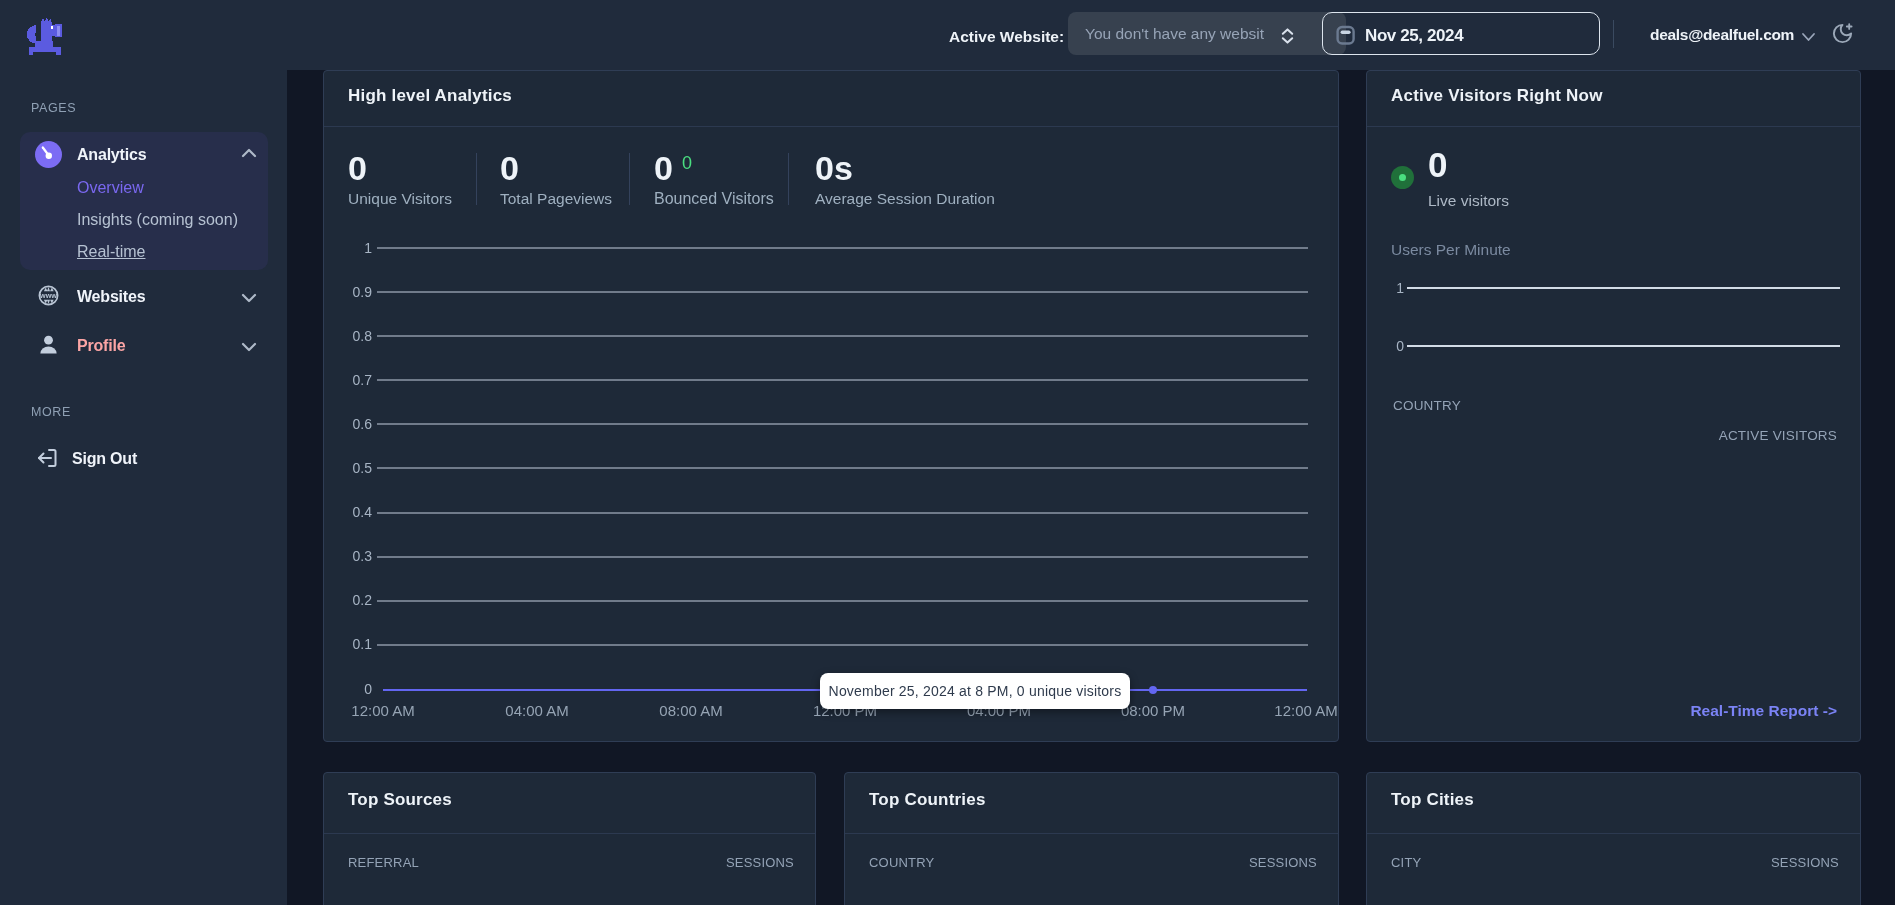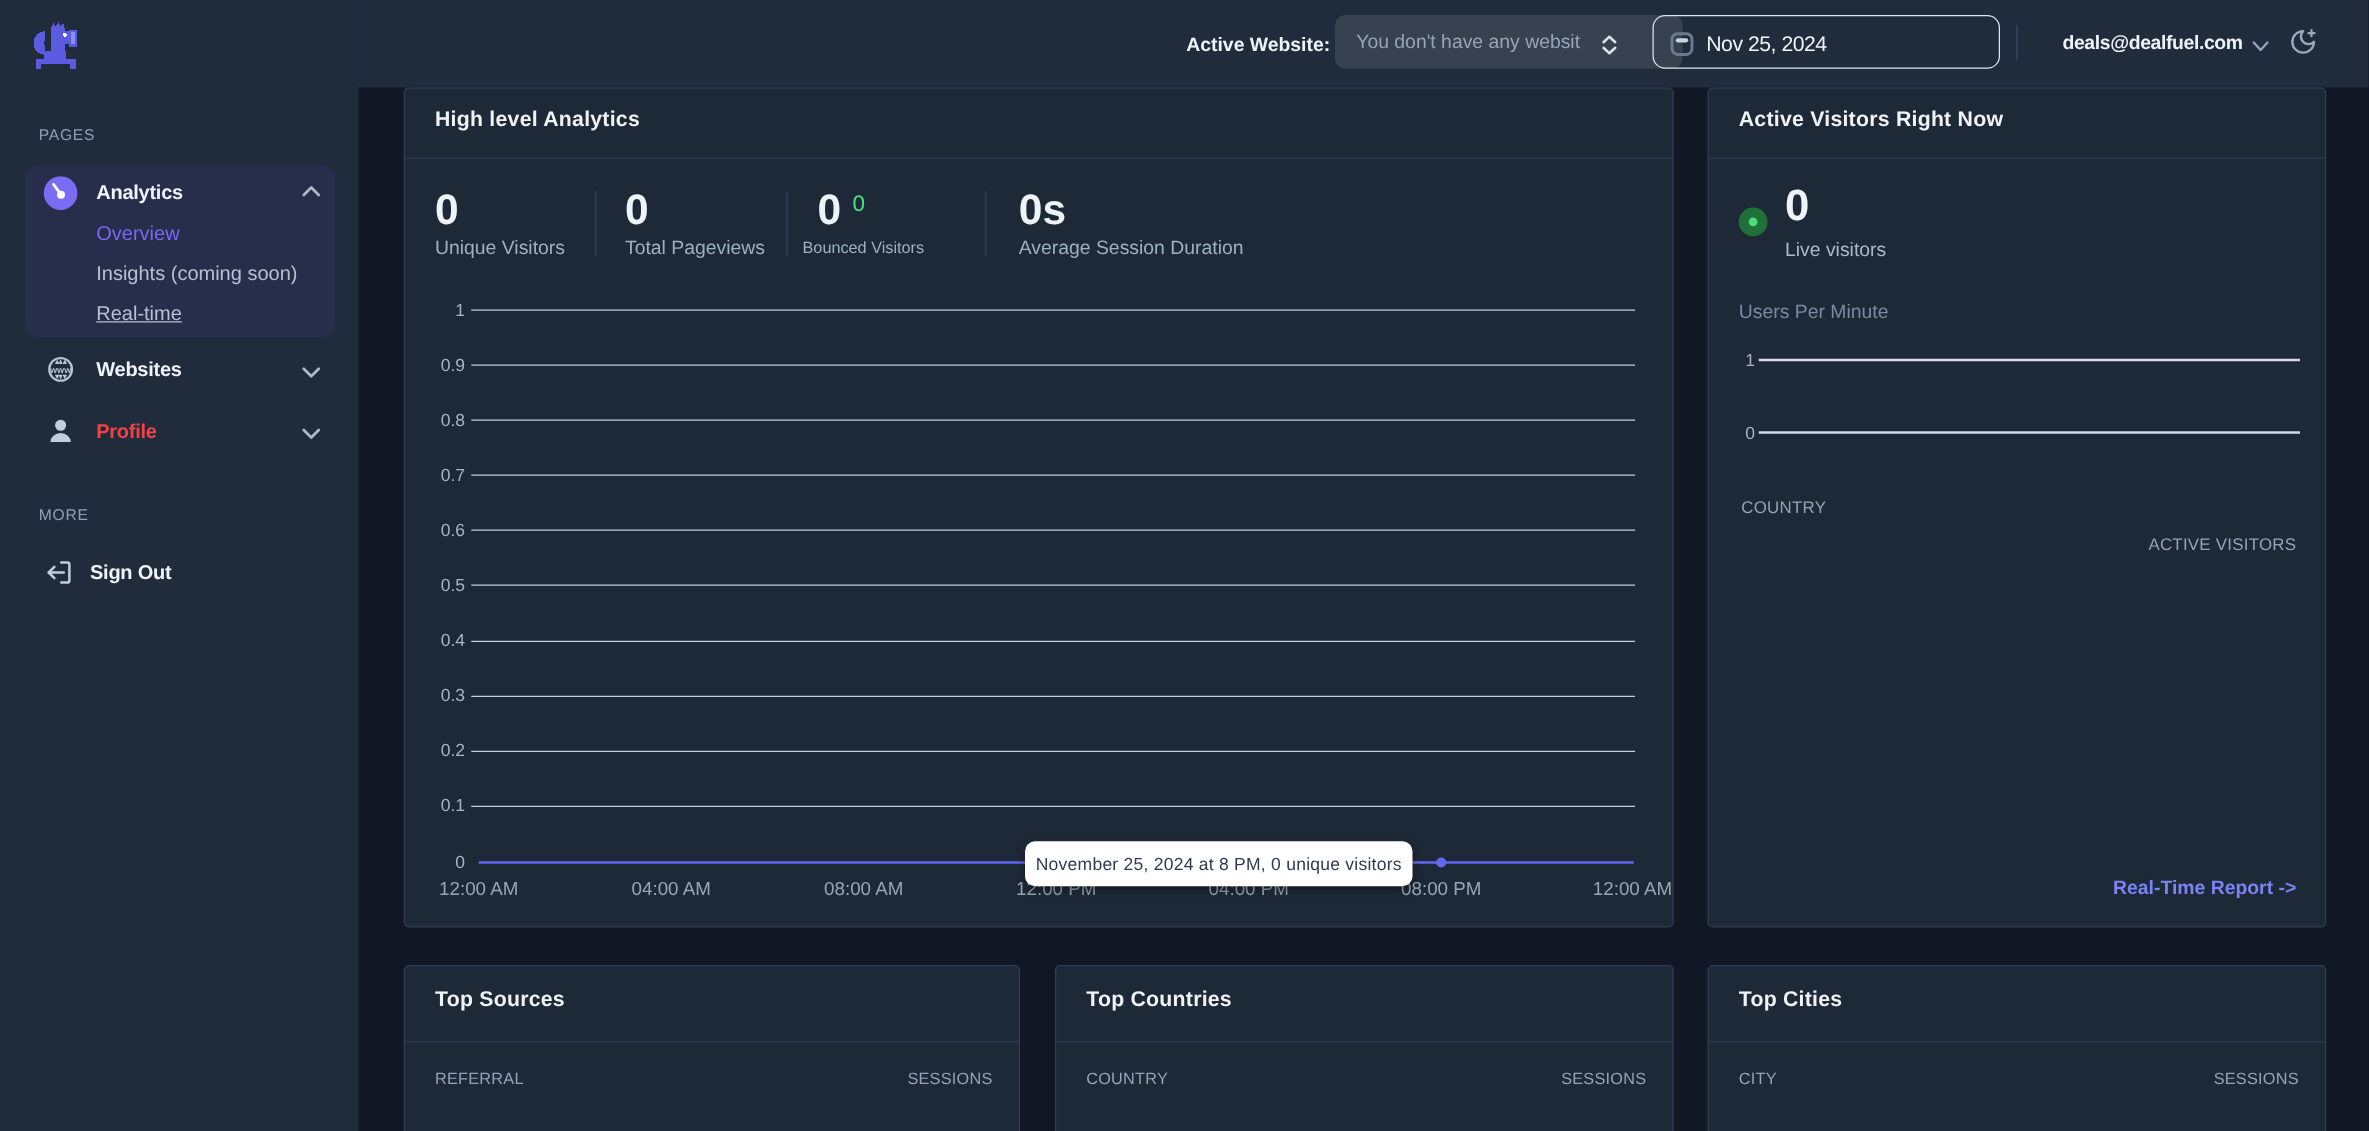--- a/index.html
+++ b/index.html
@@ -65,21 +65,21 @@
     <div class="abs" style="left:77px;top:288px;font-size:16px;font-weight:bold;color:#f0f4fa;letter-spacing:-0.2px;">Websites</div>
     <svg class="abs" style="left:241px;top:292px;" width="16" height="12" viewBox="0 0 16 12">
       <polyline points="2,3 8,9 14,3" fill="none" stroke="#aeb9c8" stroke-width="2.2" stroke-linecap="round" stroke-linejoin="round"></polyline>
     </svg>
     <svg class="abs" style="left:37px;top:333px;" width="23" height="23" viewBox="0 0 24 24">
       <g fill="#c3cedd">
         <circle cx="12" cy="7.5" r="4.6"></circle>
         <path d="M3.5 21.5 a8.5 7.5 0 0 1 17 0 z"></path>
       </g>
     </svg>
-    <div class="abs" style="left:77px;top:337px;font-size:16px;font-weight:bold;color:#ef4444;letter-spacing:-0.2px;">Profile</div>
+    <div class="abs" style="left:77px;top:337px;font-size:16px;font-weight:bold;color:#fca5a5;letter-spacing:-0.2px;">Profile</div>
     <svg class="abs" style="left:241px;top:341px;" width="16" height="12" viewBox="0 0 16 12">
       <polyline points="2,3 8,9 14,3" fill="none" stroke="#aeb9c8" stroke-width="2.2" stroke-linecap="round" stroke-linejoin="round"></polyline>
     </svg>
 
     <div class="abs" style="left:31px;top:405px;font-size:12.5px;color:#8fa0b4;letter-spacing:.6px;">MORE</div>
     <svg class="abs" style="left:35px;top:446px;" width="24" height="24" viewBox="0 0 24 24">
       <g fill="none" stroke="#c3cedd" stroke-width="2" stroke-linecap="round" stroke-linejoin="round">
         <path d="M14 4 h5 a1.5 1.5 0 0 1 1.5 1.5 v13 a1.5 1.5 0 0 1 -1.5 1.5 h-5"></path>
         <line x1="16" y1="12" x2="4" y2="12"></line>
         <polyline points="8.5,7.5 4,12 8.5,16.5"></polyline>
@@ -96,21 +96,21 @@
         <polyline points="1.8,5.8 6.5,1.4 11.2,5.8"></polyline>
         <polyline points="1.8,10.2 6.5,14.6 11.2,10.2"></polyline>
       </g>
     </svg>
   </div>
   <div class="abs" style="left:1322px;top:12px;width:278px;height:43px;border-radius:10px;border:1.5px solid #dde5ee;">
     <svg class="abs" style="left:13px;top:12px;" width="19" height="20" viewBox="0 0 19 20">
       <rect x="1.6" y="2" width="16" height="16.5" rx="4.5" fill="none" stroke="#6b7a90" stroke-width="2.4"></rect>
       <rect x="4.6" y="5.5" width="10" height="3.4" rx="1.7" fill="#c8d4e2"></rect>
     </svg>
-    <div class="abs" style="left:42px;top:13px;font-size:17px;font-weight:normal;color:#eef3f8;letter-spacing:-0.4px;">Nov 25, 2024</div>
+    <div class="abs" style="left:42px;top:13px;font-size:17px;font-weight:bold;color:#eef3f8;letter-spacing:-0.4px;">Nov 25, 2024</div>
   </div>
   <div class="abs" style="left:1613px;top:20px;width:1px;height:28px;background:#3a4a60;"></div>
   <div class="abs" style="left:1650px;top:26px;font-size:15.5px;font-weight:bold;color:#eef3f8;letter-spacing:-0.3px;">deals@dealfuel.com</div>
   <svg class="abs" style="left:1801px;top:32px;" width="15" height="10" viewBox="0 0 15 10">
     <polyline points="2,2 7.5,8 13,2" fill="none" stroke="#9aa6ba" stroke-width="1.8" stroke-linecap="round" stroke-linejoin="round"></polyline>
   </svg>
   <svg class="abs" style="left:1831px;top:22px;" width="23" height="23" viewBox="0 0 24 24">
     <path d="M12 3 a6.364 6.364 0 0 0 9 9 a9 9 0 1 1 -9 -9 Z" fill="none" stroke="#9ba8b8" stroke-width="2" stroke-linejoin="round"></path>
     <path d="M19 2.2 v5 M16.5 4.7 h5" stroke="#9ba8b8" stroke-width="1.9" stroke-linecap="round"></path>
   </svg>
@@ -119,21 +119,21 @@
     <div class="card-h">High level Analytics</div>
 
     <div class="abs" style="left:24px;top:78px;font-size:34px;font-weight:bold;color:#eef3f8;">0</div>
     <div class="abs muted" style="left:24px;top:119px;font-size:15.5px;">Unique Visitors</div>
     <div class="abs" style="left:152px;top:82px;width:1px;height:52px;background:#34425c;"></div>
     <div class="abs" style="left:176px;top:78px;font-size:34px;font-weight:bold;color:#eef3f8;">0</div>
     <div class="abs muted" style="left:176px;top:119px;font-size:15.5px;">Total Pageviews</div>
     <div class="abs" style="left:305px;top:82px;width:1px;height:52px;background:#34425c;"></div>
     <div class="abs" style="left:330px;top:78px;font-size:34px;font-weight:bold;color:#eef3f8;">0</div>
     <div class="abs" style="left:358px;top:82px;font-size:18px;color:#4ade80;">0</div>
-    <div class="abs muted" style="left:318px;top:119px;font-size:13px;">Bounced Visitors</div>
+    <div class="abs muted" style="left:330px;top:119px;font-size:16px;">Bounced Visitors</div>
     <div class="abs" style="left:464px;top:82px;width:1px;height:52px;background:#34425c;"></div>
     <div class="abs" style="left:491px;top:78px;font-size:34px;font-weight:bold;color:#eef3f8;">0s</div>
     <div class="abs muted" style="left:491px;top:119px;font-size:15.5px;">Average Session Duration</div>
 
     <svg class="abs" id="chart1" style="left:0;top:150px;" width="1014" height="500" viewBox="0 0 1014 500">
       <g stroke="#c3cedd" stroke-width="1">
         <line x1="53" y1="27" x2="984" y2="27"></line>
         <line x1="53" y1="71" x2="984" y2="71"></line>
         <line x1="53" y1="115" x2="984" y2="115"></line>
         <line x1="53" y1="159" x2="984" y2="159"></line>

